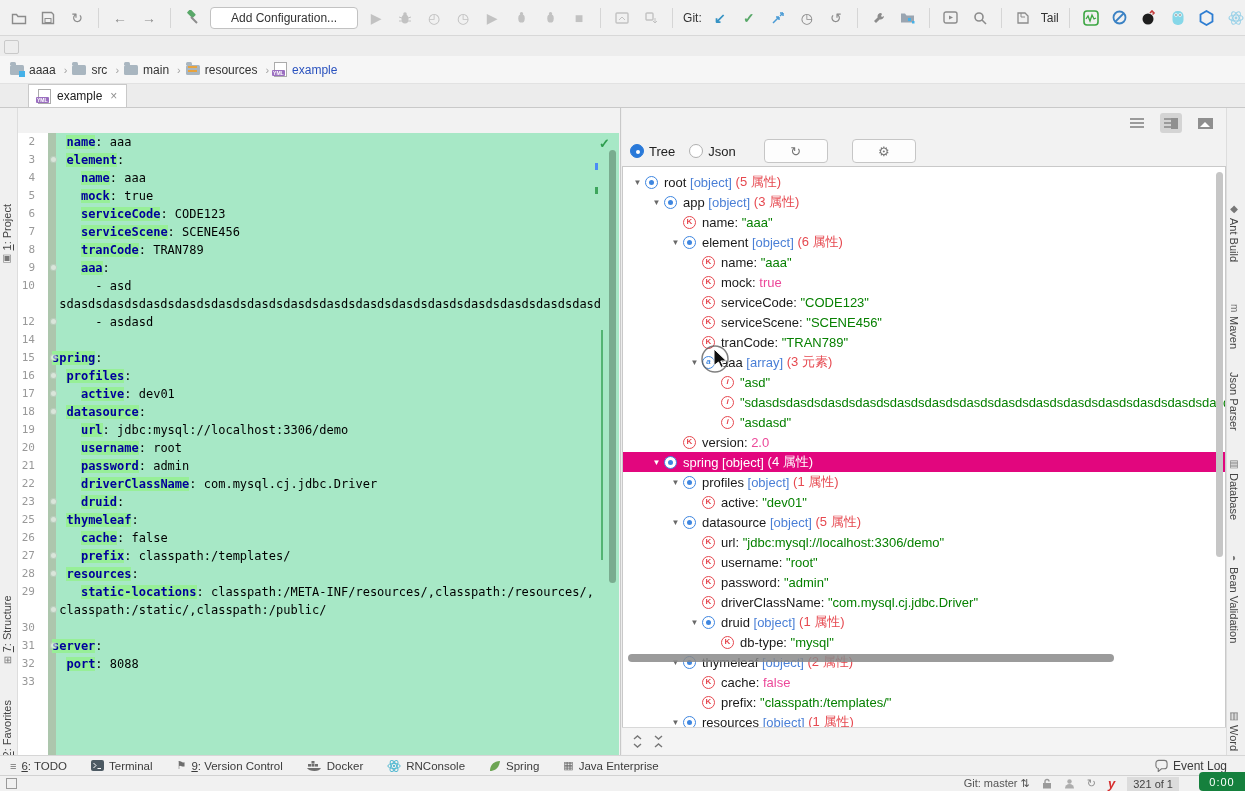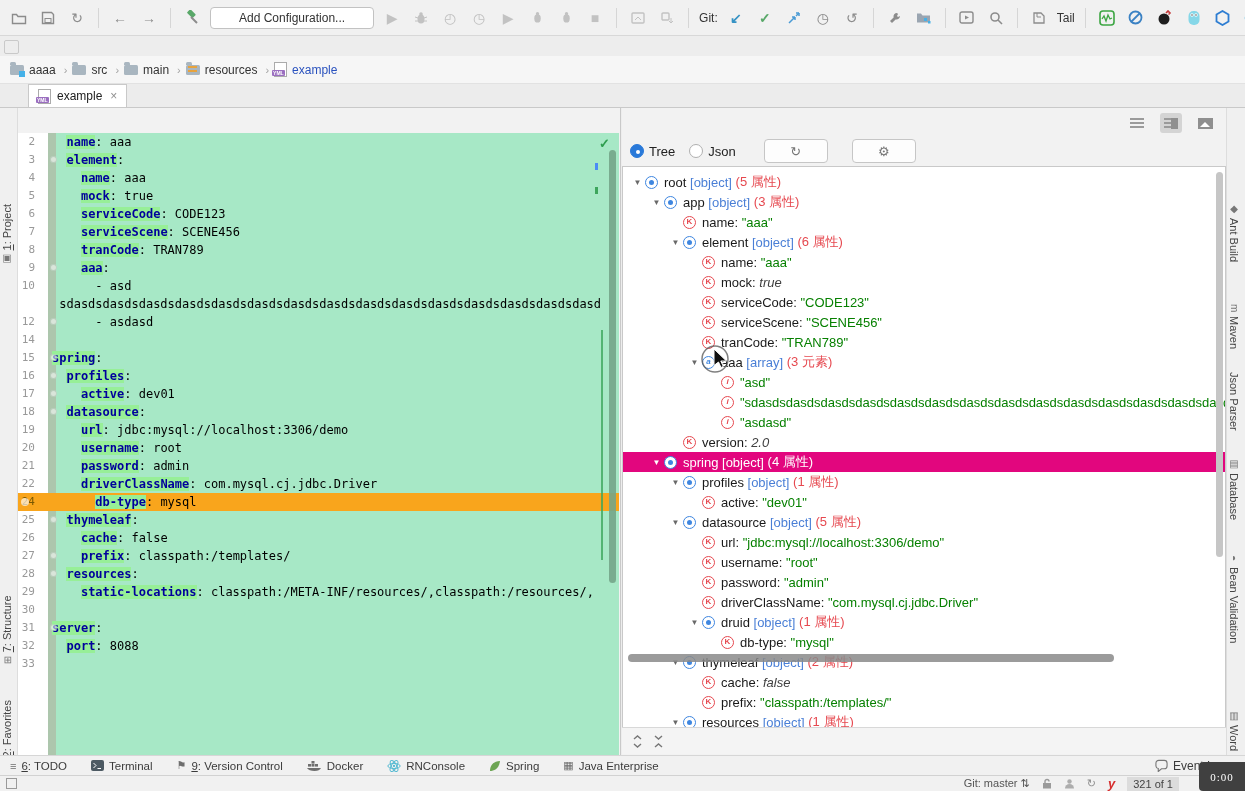--- a/index.html
+++ b/index.html
@@ -4,21 +4,21 @@
 <style>
   html,body{margin:0;padding:0;background:#888;}
   .app{position:relative;width:1245px;height:791px;background:#EDEDED;font-family:"Liberation Sans",sans-serif;font-size:12px;color:#333;overflow:hidden;}
   
   .toolbar{position:absolute;left:0;top:0;width:100%;height:36px;background:#F1F1F1;border-bottom:1px solid #D8D8D8;display:flex;align-items:center;padding:0 8px;box-sizing:border-box;gap:7px;}
   .tb{width:22px;height:22px;display:flex;align-items:center;justify-content:center;font-size:14px;color:#8C8C8C;flex:none;}
   .tb.dis{color:#C2C2C2;}
   .tb.blue{color:#3592C4;font-weight:bold;}
   .tb.green{color:#59A869;font-weight:bold;}
   .sep{width:1px;height:20px;background:#D6D6D6;margin:0 3px;flex:none;}
-  .addcfg{height:22px;border:1px solid #C2C2C2;border-radius:4px;background:#fff;padding:0 28px;display:flex;align-items:center;font-size:12px;color:#333;flex:none;}
+  .addcfg{height:22px;border:1px solid #C2C2C2;border-radius:4px;background:#fff;padding:0 20px;display:flex;align-items:center;font-size:12px;color:#333;flex:none;}
   .lbl{font-size:12px;color:#333;flex:none;}
   .toolbar2-icon{position:absolute;left:4px;top:40px;width:13px;height:12px;border:1.5px solid #C9C9C9;border-radius:2px;}
   
   .crumbs{position:absolute;top:56px;left:0;width:100%;height:28px;background:#F6F6F6;border-bottom:1px solid #E2E2E2;display:flex;align-items:center;padding-left:10px;box-sizing:border-box;gap:5px;}
   .crumb{display:flex;align-items:center;gap:5px;color:#333;}
   .crumb .chev{color:#A3A3A3;font-size:11px;margin-left:3px;}
   .crumb.last .clabel{color:#2A52BE;}
   .fico{width:14px;height:10px;background:#A9B6C0;border-radius:1.5px;position:relative;flex:none;}
   .fico::before{content:"";position:absolute;left:0;top:-3px;width:6px;height:3px;background:#A9B6C0;border-radius:1.5px 1.5px 0 0;}
   .fico.bc-module::after{content:"";position:absolute;right:-1px;bottom:-2px;width:6px;height:6px;background:#45B1E8;}
@@ -72,37 +72,37 @@
   .ti{box-sizing:border-box;width:13px;height:13px;border-radius:50%;display:inline-flex;align-items:center;justify-content:center;font-size:8px;font-weight:bold;margin:0 6px 0 1px;flex:none;line-height:1;background:#fff;}
   .ti.o{border:1.5px solid #3E86E0;}
   .ti.o::after{content:"";width:5px;height:5px;border-radius:50%;background:#3E86E0;}
   .ti.k{border:1px solid #E6484F;color:#E6484F;}
   .ti.a{border:1px solid #3E86E0;color:#3E86E0;font-style:italic;}
   .ti.i{border:1px solid #E6484F;color:#E6484F;font-style:italic;}
   .tname{color:#1A1A1A;}
   .ttype{color:#4A7FD6;}
   .tcnt{color:#E6484F;}
   .vs{color:#068000;}
-  .vn{color:#404040;font-style:italic;}
+  .vn{color:#ec4899;}
   .trow.sel{background:#E2067E;}
   .trow.sel .tname,.trow.sel .ttype,.trow.sel .tcnt,.trow.sel .vs,.trow.sel .vn,.trow.sel .arr{color:#fff;}
   .hsb{position:absolute;left:6px;top:546px;width:486px;height:8px;background:#8A8A8A;border-radius:4px;opacity:.85;z-index:3;}
   .vsb{position:absolute;right:3px;top:64px;width:7px;height:385px;background:#C6C6C6;border-radius:4px;z-index:3;}
   .rp-mini{position:absolute;left:0;bottom:1px;right:0;height:26px;background:#F4F4F4;border-top:1px solid #D8D8D8;display:flex;align-items:center;gap:10px;padding-left:10px;}
   
   .bbar{position:absolute;left:0;bottom:16px;width:100%;height:20px;background:#F1F1F1;border-top:1px solid #D6D6D6;display:flex;align-items:center;padding:0 10px;box-sizing:border-box;}
   .bbi{display:flex;align-items:center;gap:5px;margin-right:24px;font-size:11.5px;color:#3B3B3B;}
   .bbi .bico{font-size:11px;color:#6E6E6E;display:flex;align-items:center;}
   .evlog{margin-left:auto;display:flex;align-items:center;gap:5px;font-size:12px;color:#3B3B3B;margin-right:8px;}
   .sbar{position:absolute;left:0;bottom:0;width:100%;height:16px;background:#F1F1F1;border-top:1px solid #D2D2D2;display:flex;align-items:center;font-size:11px;color:#555;padding:0 6px;box-sizing:border-box;}
   .sq{width:9px;height:9px;border:1px solid #9a9a9a;flex:none;}
   .sgrp{margin-left:auto;display:flex;align-items:center;gap:12px;margin-right:60px;}
   .yt{color:#D62E2E;font-weight:bold;font-style:italic;font-size:13px;}
   .pos{background:#DCDCDC;padding:1px 6px;color:#444;}
-  .timer{position:absolute;right:0;bottom:0;width:46px;height:29px;background:#404040;color:#fff;border-radius:4px 0 0 4px;display:flex;align-items:center;justify-content:center;font-family:Liberation Serif, serif;font-size:11px;letter-spacing:1px;z-index:9;}
+  .timer{position:absolute;right:0;bottom:0;width:46px;height:19px;background:#15803d;color:#fff;border-radius:4px 0 0 4px;display:flex;align-items:center;justify-content:center;font-family:Liberation Sans, sans-serif;font-size:11px;letter-spacing:1px;z-index:9;}
   .cursor-overlay{position:absolute;left:698px;top:341px;z-index:8;pointer-events:none;}
   svg{display:block;}
 </style>
 </head>
 <body>
 
 <div class="app">
 
   <div class="toolbar">
     <span class="tb">
@@ -354,26 +354,27 @@
         <div class="ed-line"><span class="ed-num">12</span><span class="ed-code">      - asdasd</span><span class="dot"></span></div>
         <div class="ed-line"><span class="ed-num">14</span><span class="ed-code"></span></div>
         <div class="ed-line"><span class="ed-num">15</span><span class="ed-code"><span class="edk">spring</span>:</span><span class="dot"></span></div>
         <div class="ed-line"><span class="ed-num">16</span><span class="ed-code">  <span class="edk">profiles</span>:</span><span class="dot"></span></div>
         <div class="ed-line"><span class="ed-num">17</span><span class="ed-code">    <span class="edk">active</span>: dev01</span><span class="dot"></span></div>
         <div class="ed-line"><span class="ed-num">18</span><span class="ed-code">  <span class="edk">datasource</span>:</span><span class="dot"></span></div>
         <div class="ed-line"><span class="ed-num">19</span><span class="ed-code">    <span class="edk">url</span>: jdbc:mysql://localhost:3306/demo</span></div>
         <div class="ed-line"><span class="ed-num">20</span><span class="ed-code">    <span class="edk">username</span>: root</span></div>
         <div class="ed-line"><span class="ed-num">21</span><span class="ed-code">    <span class="edk">password</span>: admin</span></div>
         <div class="ed-line"><span class="ed-num">22</span><span class="ed-code">    <span class="edk">driverClassName</span>: com.mysql.cj.jdbc.Driver</span></div>
-        <div class="ed-line cur"><span class="ed-num">24</span><span class="ed-code">      <span class="edk">db-type</span>: mysql</span></div>
+        <div class="ed-line"><span class="ed-num">23</span><span class="ed-code">    <span class="edk">druid</span>:</span><span class="dot"></span></div>
         <div class="ed-line"><span class="ed-num">25</span><span class="ed-code">  <span class="edk">thymeleaf</span>:</span><span class="dot"></span></div>
         <div class="ed-line"><span class="ed-num">26</span><span class="ed-code">    <span class="edk">cache</span>: false</span></div>
         <div class="ed-line"><span class="ed-num">27</span><span class="ed-code">    <span class="edk">prefix</span>: classpath:/templates/</span><span class="dot"></span></div>
         <div class="ed-line"><span class="ed-num">28</span><span class="ed-code">  <span class="edk">resources</span>:</span><span class="dot"></span></div>
         <div class="ed-line"><span class="ed-num">29</span><span class="ed-code">    <span class="edk">static-locations</span>: classpath:/META-INF/resources/,classpath:/resources/,</span></div>
+        <div class="ed-line"><span class="ed-num"></span><span class="ed-code"> classpath:/static/,classpath:/public/</span><span class="dot"></span></div>
         <div class="ed-line"><span class="ed-num">30</span><span class="ed-code"></span></div>
         <div class="ed-line"><span class="ed-num">31</span><span class="ed-code"><span class="edk">server</span>:</span><span class="dot"></span></div>
         <div class="ed-line"><span class="ed-num">32</span><span class="ed-code">  <span class="edk">port</span>: 8088</span></div>
         <div class="ed-line"><span class="ed-num">33</span><span class="ed-code"></span></div>
         <div class="ed-line"><span class="ed-num"></span><span class="ed-code"></span></div>
       </div>
   </div>
 
   <div class="rpanel">
     <div class="rp-view">

